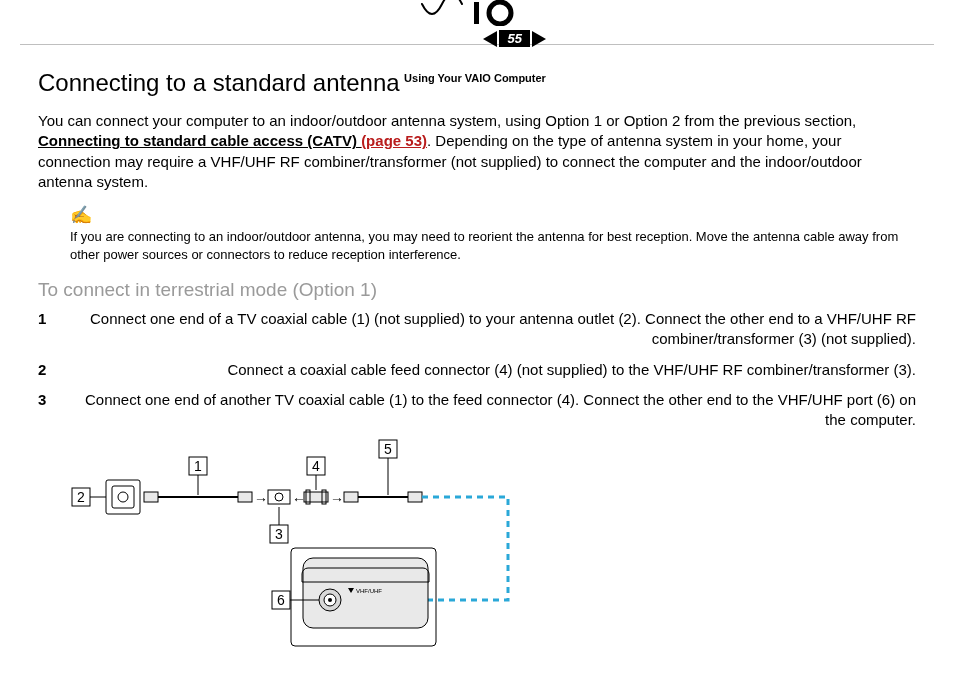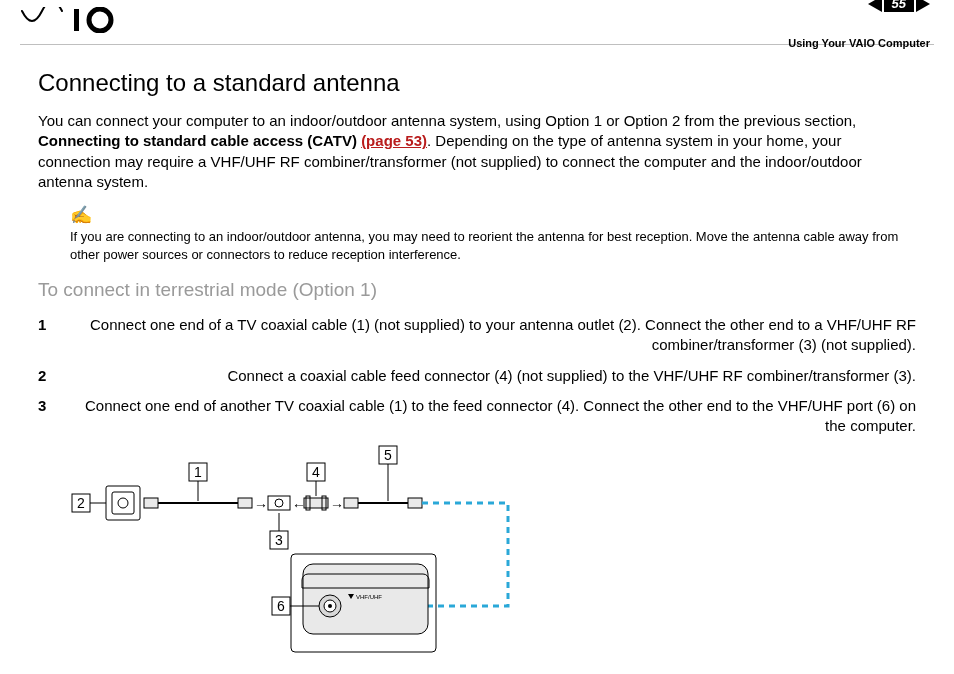--- a/index.html
+++ b/index.html
@@ -2,44 +2,44 @@
 <html><head>
 <meta charset="utf-8">
 <style>
   * { box-sizing: border-box; margin: 0; padding: 0; }
   html, body { width: 954px; height: 674px; font-family: Arial, Helvetica, sans-serif; color: #000; }
   body { background: #fff; position: relative; }
 
   
   .header {
     width: 100%; height: 44px; display: flex; align-items: center;
-    justify-content: space-between; padding: 0 24px 0 20px;
+    justify-content: space-between; padding: 0 24px 0 20px; flex-direction: column;
   }
   .logo { letter-spacing: 2px; }
   .hdr-right { text-align: right; }
   .pager { display: inline-flex; align-items: center; gap: 0; }
   .pager-arrow { width: 0; height: 0; display: inline-block; cursor: pointer; }
   .paw-left  { border-top: 8px solid transparent; border-bottom: 8px solid transparent; border-right: 14px solid #000; }
   .paw-right { border-top: 8px solid transparent; border-bottom: 8px solid transparent; border-left: 14px solid #000; }
   .pager-num { background:#000; color:#fff; font: italic bold 13px Arial; padding: 1px 8px; margin: 0 2px; }
   .hdr-sub { font: bold 11px Arial; margin-top: 21px; }
   .rule { border: none; border-top: 1px solid #bfbfbf; margin: 0 20px; }
 
   
   .content { padding: 24px 38px 0 38px; }
   h1 { font: normal 24px Arial; margin-bottom: 14px; }
   p.body { font: 15px/1.35 Arial; margin-bottom: 10px; }
-  .bold { font-weight: bold; }
+  .bold { font-weight: bold; text-decoration: underline; }
   .link { color: #b91c1c; font-weight: bold; }
 
   .note-block { padding: 2px 0 10px 32px; }
   .note-icon { color: #3da9c9; font-size: 18px; display: inline-block; margin-bottom: 2px; }
   .note-text { font: 13px/1.35 Arial; }
 
-  h2 { font: normal 19px Arial; color: #9a9a9a; margin: 6px 0 14px 0; }
+  h2 { font: normal 19px Arial; color: #9a9a9a; margin: 6px 0 8px 0; }
 
   ol.steps { list-style: none; counter-reset: step; }
   ol.steps > li { position: relative; padding-left: 30px; font: 15px/1.35 Arial; margin-bottom: 10px; text-align: right; }
   ol.steps > li::before {
     counter-increment: step; content: counter(step);
     position: absolute; left: 0; top: 0; font-weight: bold;
   }
 
   
   .diagram { padding: 0 0 0 30px; }

